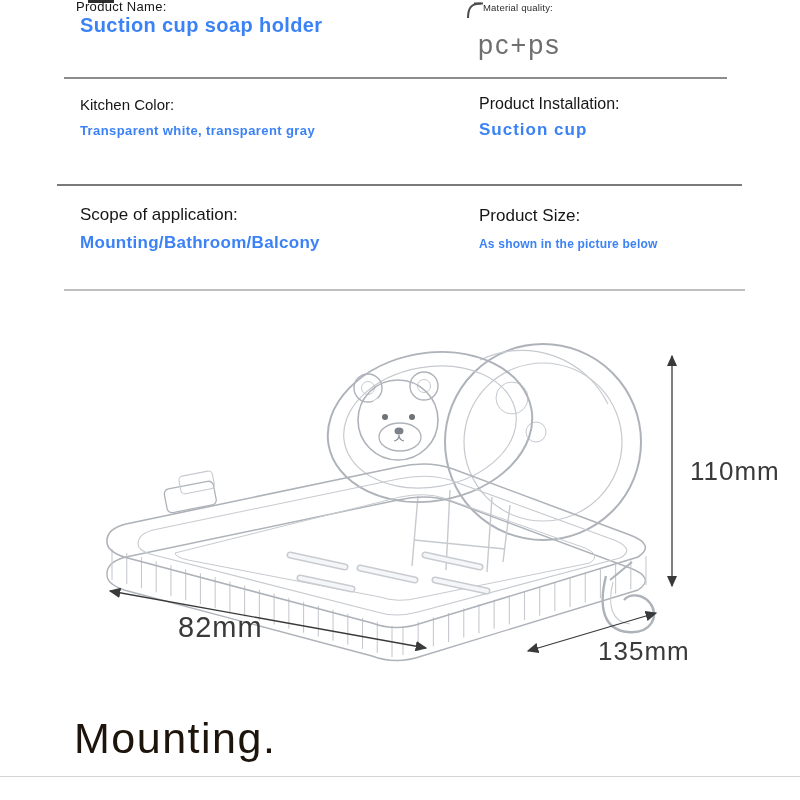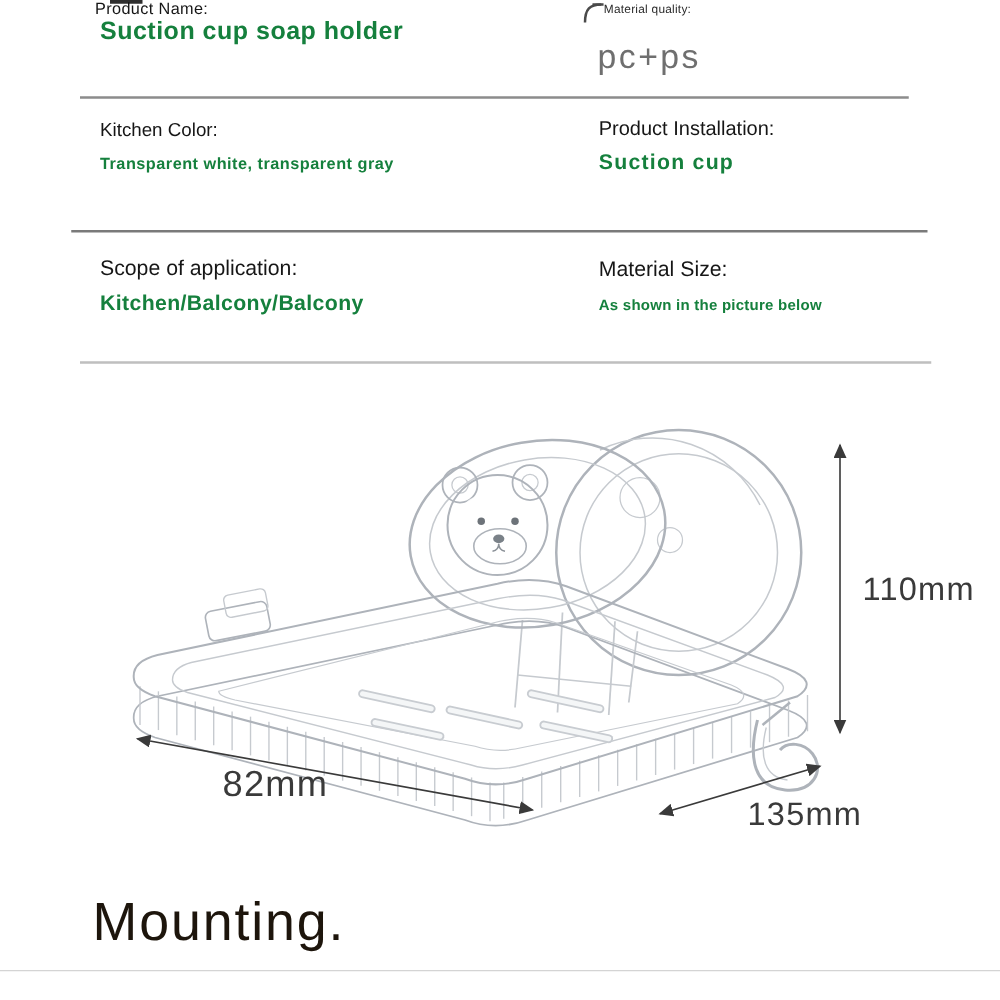--- a/index.html
+++ b/index.html
@@ -3,21 +3,21 @@
 <meta charset="utf-8">
 <style>
   html,body{margin:0;padding:0}
   body{
     width:800px;height:800px;position:relative;overflow:hidden;
     background:#ffffff;color:#141414;
     font-family:"Liberation Sans",sans-serif;
   }
   .abs{position:absolute;white-space:nowrap}
   .lbl{font-weight:normal;color:#161616}
-  .val{font-weight:bold;color:#15803d}
+  .val{font-weight:bold;color:#3b82f6}
   .divider{position:absolute;border:0}
   #d1{top:69px;left:64px;width:663px;height:2px;background:#8c8c8c}
   #d2{top:176px;left:57px;width:685px;height:2px;background:#7a7a7a}
   #d3{top:281px;left:64px;width:681px;height:1.5px;background:#bfbfbf}
   #bottom-line{top:776px;left:0;width:800px;height:1px;background:#d4d4d4}
   #frag{top:0;left:88px;width:26px;height:2.5px;background:#2e2e2e}
 
   #r1-left-label{top:-1px;left:76px;font-size:13px;letter-spacing:.3px}
   #r1-left-value{top:14px;left:80px;font-size:20px;letter-spacing:.4px}
   #mat-icon{top:0;left:466px}
@@ -64,22 +64,22 @@
 <hr class="divider" id="d1">
 
 <div class="abs lbl" id="r2-left-label">Kitchen Color:</div>
 <div class="abs val" id="r2-left-value">Transparent white, transparent gray</div>
 <div class="abs lbl" id="r2-right-label">Product Installation:</div>
 <div class="abs val" id="r2-right-value">Suction cup</div>
 
 <hr class="divider" id="d2">
 
 <div class="abs lbl" id="r3-left-label">Scope of application:</div>
-<div class="abs val" id="r3-left-value">Kitchen/Balcony/Balcony</div>
-<div class="abs lbl" id="r3-right-label">Material Size:</div>
+<div class="abs val" id="r3-left-value">Mounting/Bathroom/Balcony</div>
+<div class="abs lbl" id="r3-right-label">Product Size:</div>
 <div class="abs val" id="r3-right-value">As shown in the picture below</div>
 
 <hr class="divider" id="d3">
 
 <svg id="illustration" viewBox="0 300 800 400">
   <defs>
     <marker id="ah" markerWidth="10" markerHeight="8" refX="8" refY="4" orient="auto-start-reverse">
       <path d="M0,0 L9,4 L0,8 z" fill="#3a3a3a"></path>
     </marker>
   </defs>

